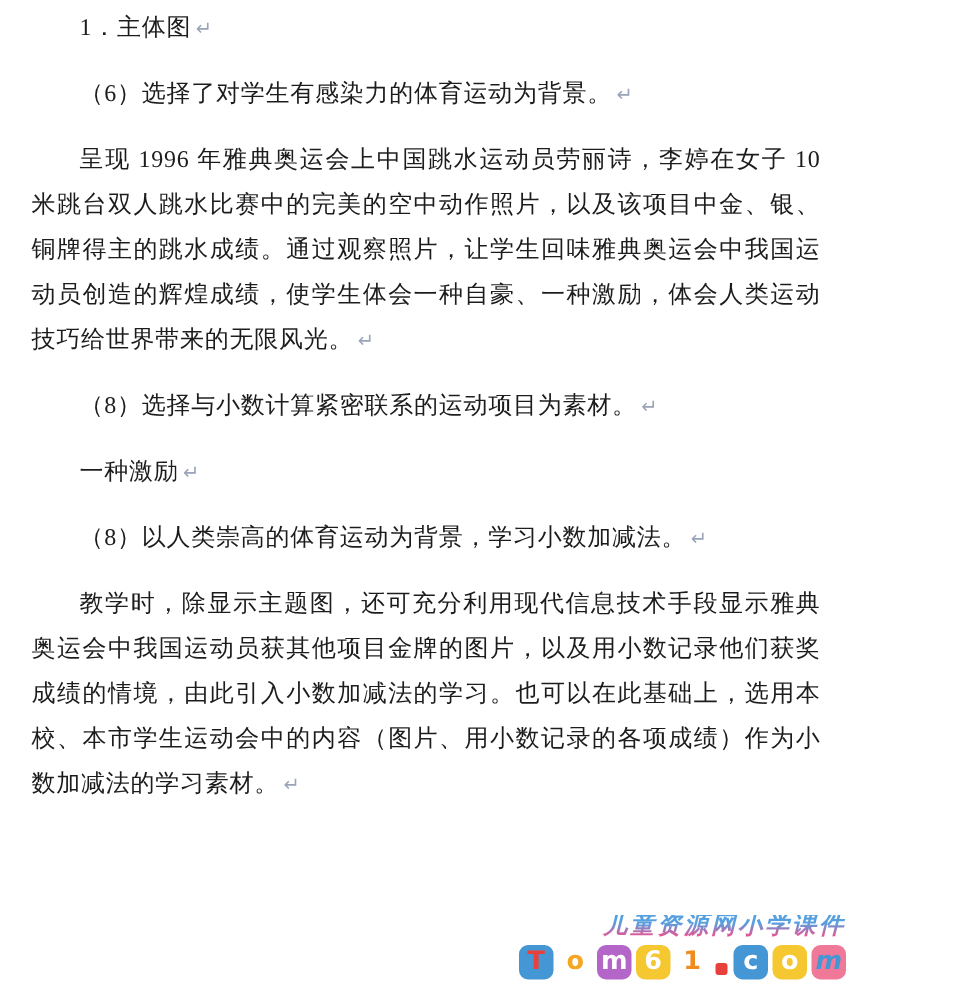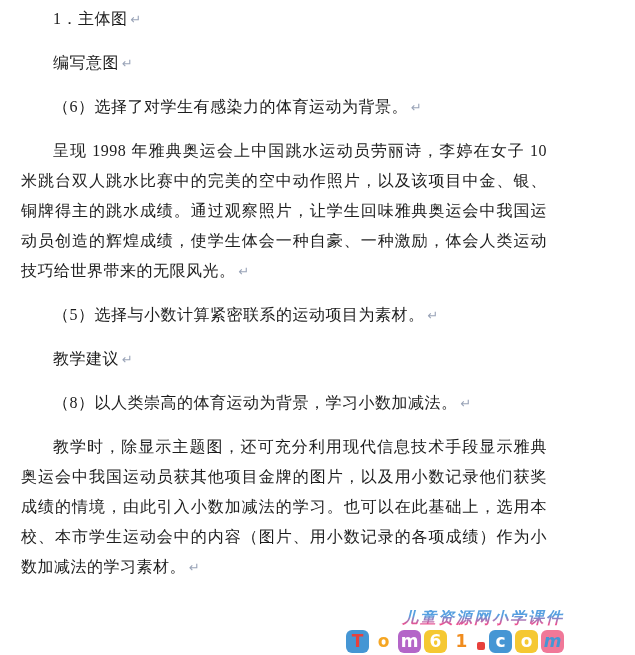--- a/index.html
+++ b/index.html
@@ -83,30 +83,29 @@
     margin: 0 1px 3px 1px;
   }
 </style>
 </head>
 <body>
 
 <div class="page">
 
   <p class="para"><span>1．主体图</span><span class="pilcrow">↵</span></p>
 
-  <p class="para"><span>编写意图</span><span class="pilcrow">↵</span></p>
 
   <p class="para"><span>（6）选择了对学生有感染力的体育运动为背景。</span><span class="pilcrow">↵</span></p>
 
-  <p class="para"><span>呈现 1998 年雅典奥运会上中国跳水运动员劳丽诗，李婷在女子 10 米跳台双人跳水比赛中的完美的空中动作照片，以及该项目中金、银、铜牌得主的跳水成绩。通过观察照片，让学生回味雅典奥运会中我国运动员创造的辉煌成绩，使学生体会一种自豪、一种激励，体会人类运动技巧给世界带来的无限风光。</span><span class="pilcrow">↵</span></p>
+  <p class="para"><span>呈现 1996 年雅典奥运会上中国跳水运动员劳丽诗，李婷在女子 10 米跳台双人跳水比赛中的完美的空中动作照片，以及该项目中金、银、铜牌得主的跳水成绩。通过观察照片，让学生回味雅典奥运会中我国运动员创造的辉煌成绩，使学生体会一种自豪、一种激励，体会人类运动技巧给世界带来的无限风光。</span><span class="pilcrow">↵</span></p>
 
-  <p class="para"><span>（5）选择与小数计算紧密联系的运动项目为素材。</span><span class="pilcrow">↵</span></p>
+  <p class="para"><span>（8）选择与小数计算紧密联系的运动项目为素材。</span><span class="pilcrow">↵</span></p>
 
 
-  <p class="para"><span>教学建议</span><span class="pilcrow">↵</span></p>
+  <p class="para"><span>一种激励</span><span class="pilcrow">↵</span></p>
 
   <p class="para"><span>（8）以人类崇高的体育运动为背景，学习小数加减法。</span><span class="pilcrow">↵</span></p>
 
   <p class="para"><span>教学时，除显示主题图，还可充分利用现代信息技术手段显示雅典奥运会中我国运动员获其他项目金牌的图片，以及用小数记录他们获奖成绩的情境，由此引入小数加减法的学习。也可以在此基础上，选用本校、本市学生运动会中的内容（图片、用小数记录的各项成绩）作为小数加减法的学习素材。</span><span class="pilcrow">↵</span></p>
 
   <div class="watermark">
     <div class="wm-title">儿童资源网小学课件</div>
     <div class="wm-logo">
       <span class="tile" style="background:#4596d4;color:#e8413c">T</span>
       <span class="tile" style="background:transparent;color:#f5a623">o</span>

